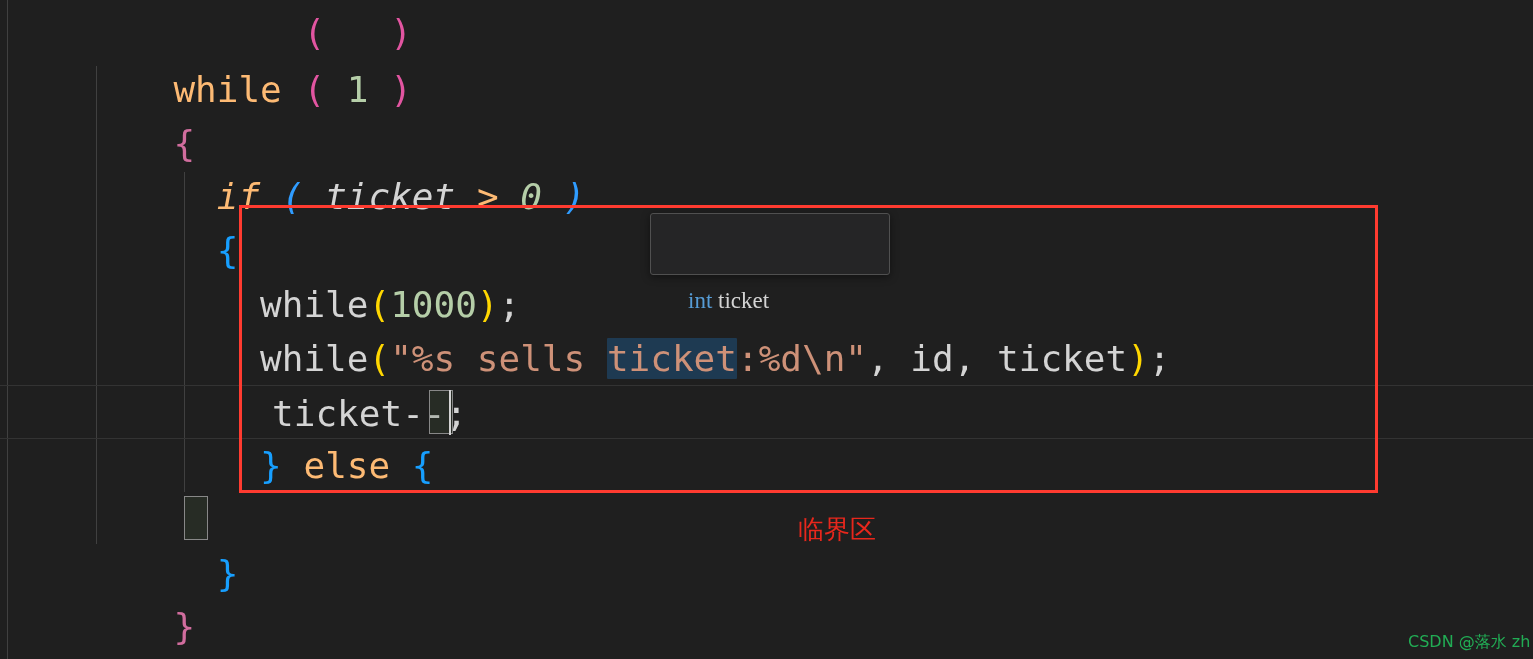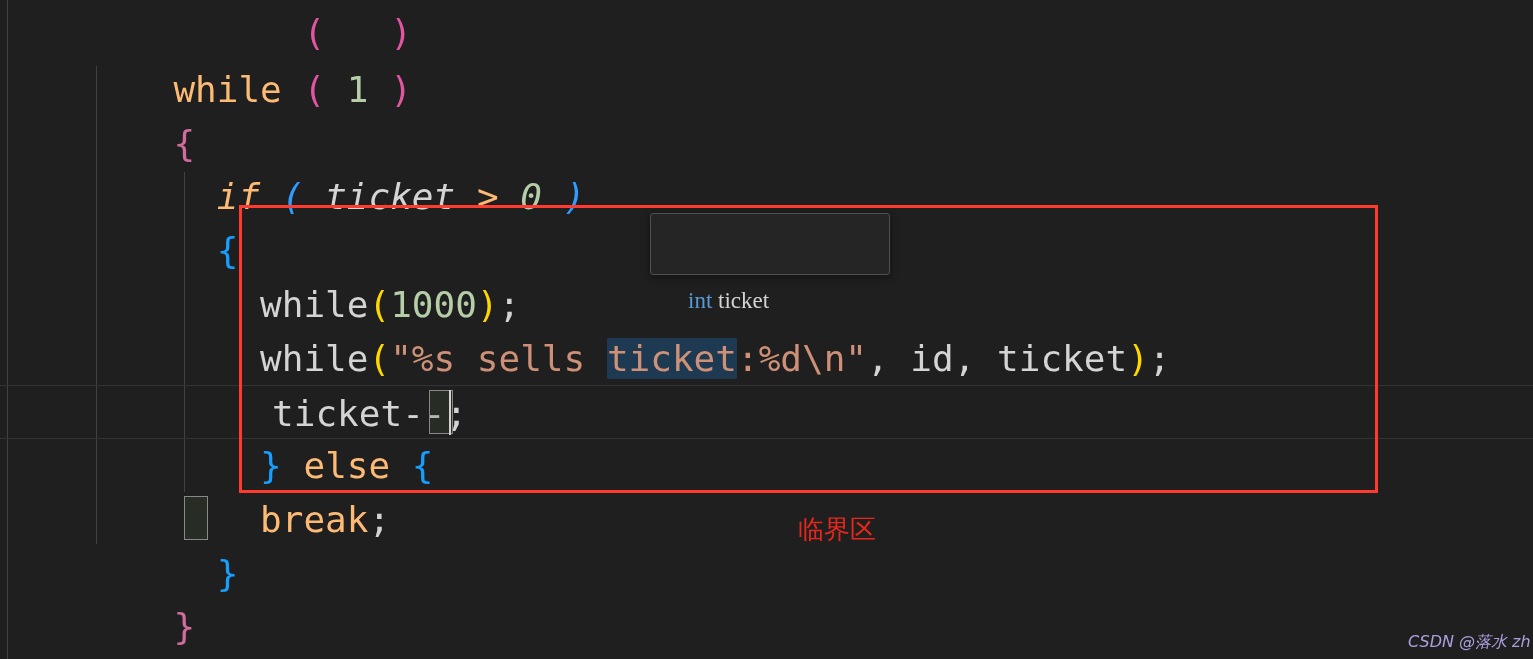--- a/index.html
+++ b/index.html
@@ -121,27 +121,26 @@
     color: #e8271c;
     font-size: 26px;
     line-height: 30px;
     font-family: "DejaVu Sans", "Liberation Sans", sans-serif;
     white-space: pre;
   }
 
   
   .watermark {
     position: absolute;
-    color: #c4b5fd;
+    color: #22c55e;
     font-size: 16px;
     line-height: 20px;
     font-family: "DejaVu Sans", "Liberation Sans", sans-serif;
     white-space: pre;
     opacity: 0.85;
-    font-style: italic;
   }
 
   
   .clipped-row {
     position: absolute;
     left: 0;
     top: -48px;
     width: 1533px;
     height: 54px;
     line-height: 54px;
@@ -192,23 +191,20 @@
     </div>
 
     <div class="code-line" style="top:333px;padding-left:12px;">
       <span class="ind">      </span><span class="id">ticket</span><span class="op">--</span><span class="punc">;</span>
     </div>
 
     <div class="code-line" style="top:385px;">
       <span class="ind">      </span><span class="brace-b">}</span><span class="punc"> </span><span class="kw">else</span><span class="punc"> </span><span class="brace-b">{</span>
     </div>
 
-    <div class="code-line" style="top:439px;">
-      <span class="ind">      </span><span class="kw">break</span><span class="punc">;</span>
-    </div>
 
     <div class="code-line" style="top:493px;">
       <span class="ind">    </span><span class="brace-b">}</span>
     </div>
 
     <div class="code-line" style="top:546px;">
       <span class="ind">  </span><span class="brace-m">}</span>
     </div>
 
     <div class="code-line" style="top:600px;">

